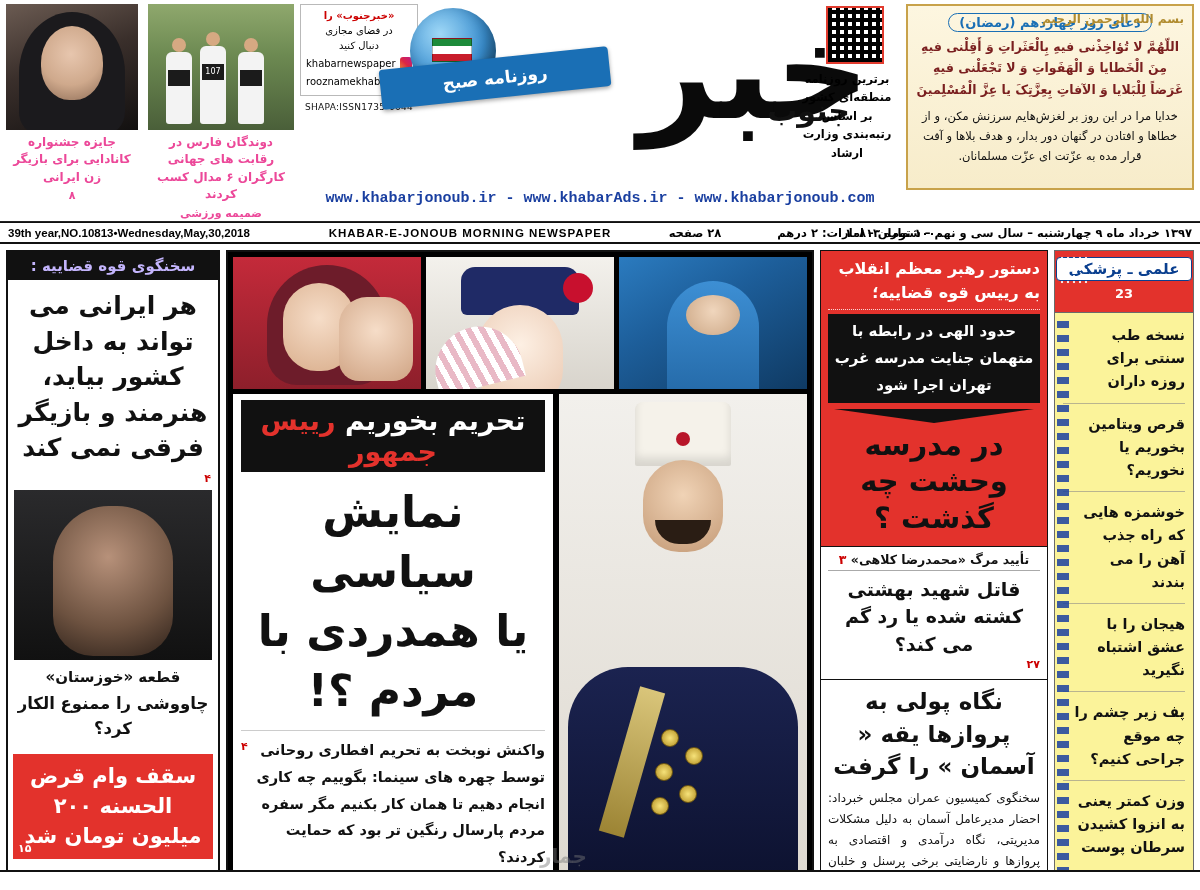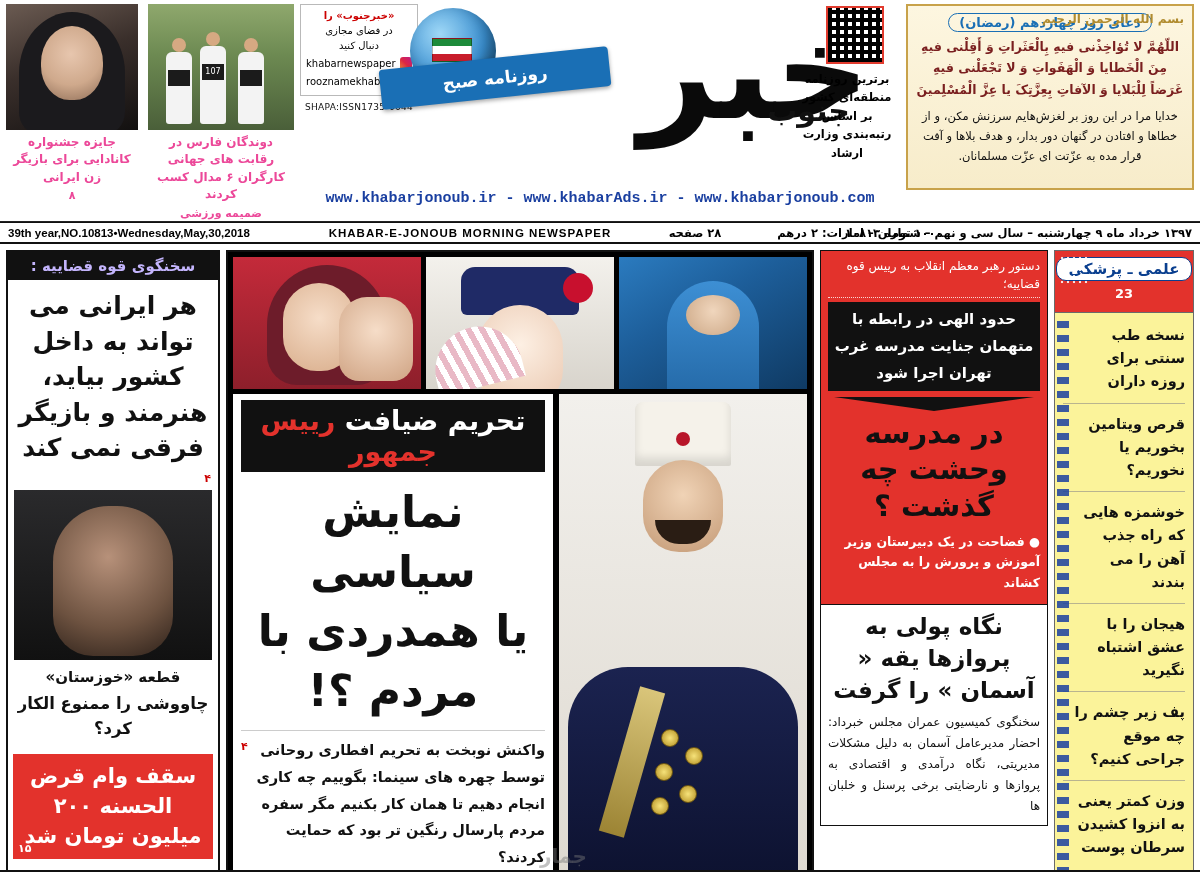--- a/index.html
+++ b/index.html
@@ -193,21 +193,21 @@
     width: 140px; background: #fbf39a; border: 1px solid #6a6a6a;
     position: relative; padding-top: 64px;
   }
   .yellow-head {
     position: absolute; top: 0; right: 0; left: 0; height: 62px;
     background: #e3322c; border-bottom: 1px solid #6a6a6a;
     text-align: center; color: #fff;
   }
   .yellow-head .t {
     display: inline-block; margin-top: 6px; background: #fff; color: #0a3f8f;
-    font-size: 15px; font-weight: bold; padding: 2px 12px; border-radius: 10px;
+    font-size: 15px; font-weight: bold; padding: 2px 12px; border-radius: 4px;
     border: 1px solid #0a3f8f;
   }
   .yellow-head .pg { display:block; margin-top: 5px; font-size: 13px; font-weight: bold; }
   .yellow-head .dots {
     position: absolute; left: 4px; top: 4px; width: 30px; height: 30px;
     background: radial-gradient(circle, #fff 1px, transparent 1.6px) 0 0/6px 6px;
     opacity: .85;
   }
   .y-item {
     padding: 9px 8px 9px 18px; font-size: 14.5px; font-weight: bold;
@@ -226,21 +226,21 @@
 
   
   .col-red {
     width: 228px; position: relative;
   }
   .red-top {
     background: #e3322c; border: 1px solid #111; color: #fff;
     padding: 6px 7px 10px 7px;
   }
   .red-kicker {
-    font-size: 12px; line-height: 1.5; font-weight: normal; color: #fff;
+    font-size: 16px; line-height: 1.5; font-weight: bold; color: #fff;
     border-bottom: 1px dotted rgba(255,255,255,.8); padding-bottom: 4px; margin-bottom: 4px;
     text-align: right;
   }
   .red-sub {
     background: #111; color: #fff; font-size: 15px; font-weight: bold;
     line-height: 1.8; padding: 4px 6px; text-align: center; margin-bottom: 6px;
   }
   .red-wedge {
     width: 0; height: 0; margin: 2px auto 4px auto;
     border-left: 100px solid transparent; border-right: 100px solid transparent;
@@ -540,23 +540,30 @@
       <div class="y-sep"></div>
       <div class="y-item">وزن کمتر یعنی به انزوا کشیدن سرطان پوست</div>
     </div>
 
     <div class="col-red">
       <div class="red-top">
         <div class="red-kicker">دستور رهبر معظم انقلاب به رییس قوه قضاییه؛</div>
         <div class="red-sub">حدود الهی در رابطه با متهمان جنایت مدرسه غرب تهران اجرا شود</div>
         <div class="red-wedge"></div>
         <div class="red-main">در مدرسه وحشت چه گذشت ؟</div>
-        <div class="red-bullet">● فضاحت در یک دبیرستان وزیر آموزش و پرورش را به مجلس کشاند</div>
-      </div>
-
+      </div>
+
+      <div class="blk-block">
+        <div class="blk-kicker">
+          <span>تأیید مرگ «محمدرضا کلاهی»</span>
+          <span class="pg">۳</span>
+        </div>
+        <div class="blk-main">قاتل شهید بهشتی کشته شده یا رد گم می کند؟</div>
+        <div class="pgnum">۲۷</div>
+      </div>
 
       <div class="blk-block">
         <div class="blk-main2">نگاه پولی به پروازها یقه « آسمان » را گرفت</div>
         <div class="blk-body">سخنگوی کمیسیون عمران مجلس خبرداد: احضار مدیرعامل آسمان به دلیل مشکلات مدیریتی، نگاه درآمدی و اقتصادی به پروازها و نارضایتی برخی پرسنل و خلبان ها</div>
 
       </div>
     </div>
 
     <div class="col-center">
       <div class="photo-row">
@@ -584,21 +591,21 @@
           <div class="sash"></div>
           <div class="medal m1"></div>
           <div class="medal m2"></div>
           <div class="medal m3"></div>
           <div class="medal m4"></div>
           <div class="medal m5"></div>
         </div>
 
         <div class="center-text">
           <div class="ct-banner">
-            <span>تحریم ضیافت </span><span class="hl">رییس جمهور</span>
+            <span>تحریم بخوریم </span><span class="hl">رییس جمهور</span>
           </div>
           <div class="ct-main">
             <div>نمایش سیاسی</div>
             <div>یا همدردی با مردم ؟!</div>
           </div>
           <div class="ct-body">
             <span class="pgnum">۴</span>
             <span>واکنش نوبخت به تحریم افطاری روحانی توسط چهره های سینما: بگوییم چه کاری انجام دهیم تا همان کار بکنیم مگر سفره مردم پارسال رنگین تر بود که حمایت کردند؟</span>
           </div>
         </div>

